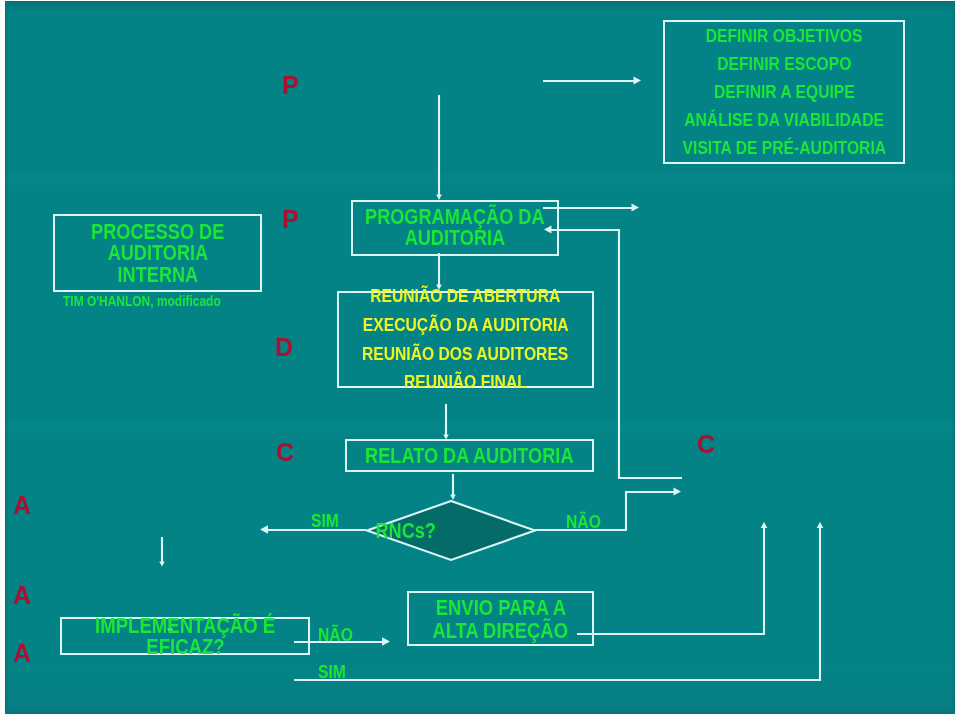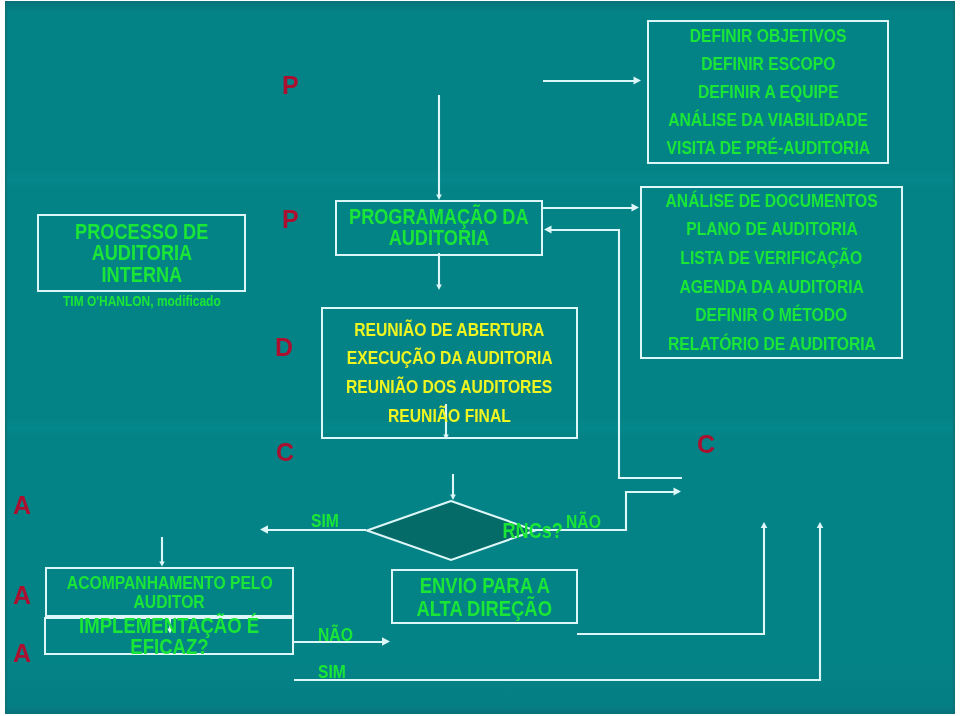--- a/index.html
+++ b/index.html
@@ -12,21 +12,21 @@
   #inner{position:absolute;left:0;top:2px;width:950px;height:711px;}
   .bg-grad{position:absolute;left:0;top:0;right:0;bottom:0;
     background:
       linear-gradient(90deg,#0a6e76 0px,#04838600 3px,#04838600 947px,#0a6e76 950px),
       linear-gradient(180deg,
       #0a6f78 0px, #04787d 3px, #048386 12px,
       #048386 170px, #05888b 178px, #048386 186px,
       #048386 418px, #05888b 426px, #048386 434px,
       #048386 660px, #057f83 706px, #0a6f78 713px);}
   .box{position:absolute;border:2px solid #ddf6f7;box-sizing:border-box;
-       display:flex;flex-direction:column;align-items:center;justify-content:center;}
+       display:flex;flex-direction:column;align-items:center;justify-content:center;margin-left:16px;}
   .t{color:#1ae637;font-weight:bold;white-space:nowrap;display:block;
      transform:scaleX(0.825);transform-origin:center center;}
   .y{color:#eef520;}
   .cap{position:absolute;color:#1ae637;font-weight:bold;white-space:nowrap;
        transform:scaleX(0.825);transform-origin:left top;}
   .elbl{position:absolute;color:#1ae637;font-weight:bold;white-space:nowrap;
         font-size:19px;line-height:1;transform:scaleX(0.825);transform-origin:left top;}
   .pdca{position:absolute;color:#ac1030;font-weight:bold;line-height:1;
         font-size:26px;transform:scaleX(0.96);transform-origin:left top;}
   svg#wires{position:absolute;left:0;top:0;width:950px;height:711px;}
@@ -97,58 +97,49 @@
     <span class="t" style="font-size:22px;line-height:21.5px">AUDITORIA</span>
     <span class="t" style="font-size:22px;line-height:21.5px">INTERNA</span>
   </div>
   <div class="cap" style="left:58px;top:290px;font-size:14.5px;line-height:17px">TIM O'HANLON, modificado</div>
 
   <div class="box" style="left:330px;top:197px;width:208px;height:56px;padding-bottom:2px">
     <span class="t" style="font-size:22px;line-height:21px">PROGRAMAÇÃO DA</span>
     <span class="t" style="font-size:22px;line-height:21px">AUDITORIA</span>
   </div>
 
-  <div class="box" style="left:635px;top:183px;width:263px;height:173px">
-    <span class="t" style="font-size:19px;line-height:28.6px">ANÁLISE DE DOCUMENTOS</span>
-    <span class="t" style="font-size:19px;line-height:28.6px">PLANO DE AUDITORIA</span>
-    <span class="t" style="font-size:19px;line-height:28.6px">LISTA DE VERIFICAÇÃO</span>
-    <span class="t" style="font-size:19px;line-height:28.6px">AGENDA DA AUDITORIA</span>
-    <span class="t" style="font-size:19px;line-height:28.6px">DEFINIR O MÉTODO</span>
-    <span class="t" style="font-size:19px;line-height:28.6px">RELATÓRIO DE AUDITORIA</span>
-  </div>
 
-  <div class="box" style="left:316px;top:304px;width:257px;height:132px">
+  <div class="box" style="left:316px;top:288px;width:257px;height:97px">
     <span class="t y" style="font-size:19px;line-height:28.6px">REUNIÃO DE ABERTURA</span>
     <span class="t y" style="font-size:19px;line-height:28.6px">EXECUÇÃO DA AUDITORIA</span>
     <span class="t y" style="font-size:19px;line-height:28.6px">REUNIÃO DOS AUDITORES</span>
     <span class="t y" style="font-size:19px;line-height:28.6px">REUNIÃO FINAL</span>
   </div>
 
+  <div class="box" style="left:324px;top:436px;width:249px;height:33px">
+    <span class="t" style="font-size:22px;line-height:26px">RELATO DA AUDITORIA</span>
+  </div>
 
   <svg style="position:absolute;left:358px;top:497px;width:178px;height:64px" viewBox="0 0 178 64" xmlns="http://www.w3.org/2000/svg">
     <polygon points="88,1 172,30.5 88,60 4,30.5" fill="#056b69" stroke="#ddf6f7" stroke-width="2.1"></polygon>
   </svg>
-  <div style="position:absolute;left:388px;top:496px;width:176px;height:64px;
-              display:flex;align-items:center;justify-content:flex-end">
+  <div style="position:absolute;left:364px;top:496px;width:176px;height:64px;
+              display:flex;align-items:center;justify-content:flex-start">
     <span class="t" style="font-size:22px;line-height:26px">RNCs?</span>
   </div>
 
 
 
-  <div class="box" style="left:40px;top:564px;width:249px;height:50px">
-    <span class="t" style="font-size:19px;line-height:19px">ACOMPANHAMENTO PELO</span>
-    <span class="t" style="font-size:19px;line-height:19px">AUDITOR</span>
-  </div>
 
   <div class="box" style="left:39px;top:614px;width:250px;height:38px">
     <span class="t" style="font-size:22.5px;line-height:21px">IMPLEMENTAÇÃO É</span>
     <span class="t" style="font-size:22.5px;line-height:21px">EFICAZ?</span>
   </div>
 
-  <div class="box" style="left:386px;top:566px;width:187px;height:55px">
+  <div class="box" style="left:386px;top:588px;width:187px;height:55px">
     <span class="t" style="font-size:22.3px;line-height:23px">ENVIO PARA A</span>
     <span class="t" style="font-size:22.3px;line-height:23px">ALTA DIREÇÃO</span>
   </div>
 
   <div class="elbl" style="left:306px;top:508px">SIM</div>
   <div class="elbl" style="left:561px;top:509px">NÃO</div>
   <div class="elbl" style="left:313px;top:622px">NÃO</div>
   <div class="elbl" style="left:313px;top:659px">SIM</div>
   </div>
  </div>

